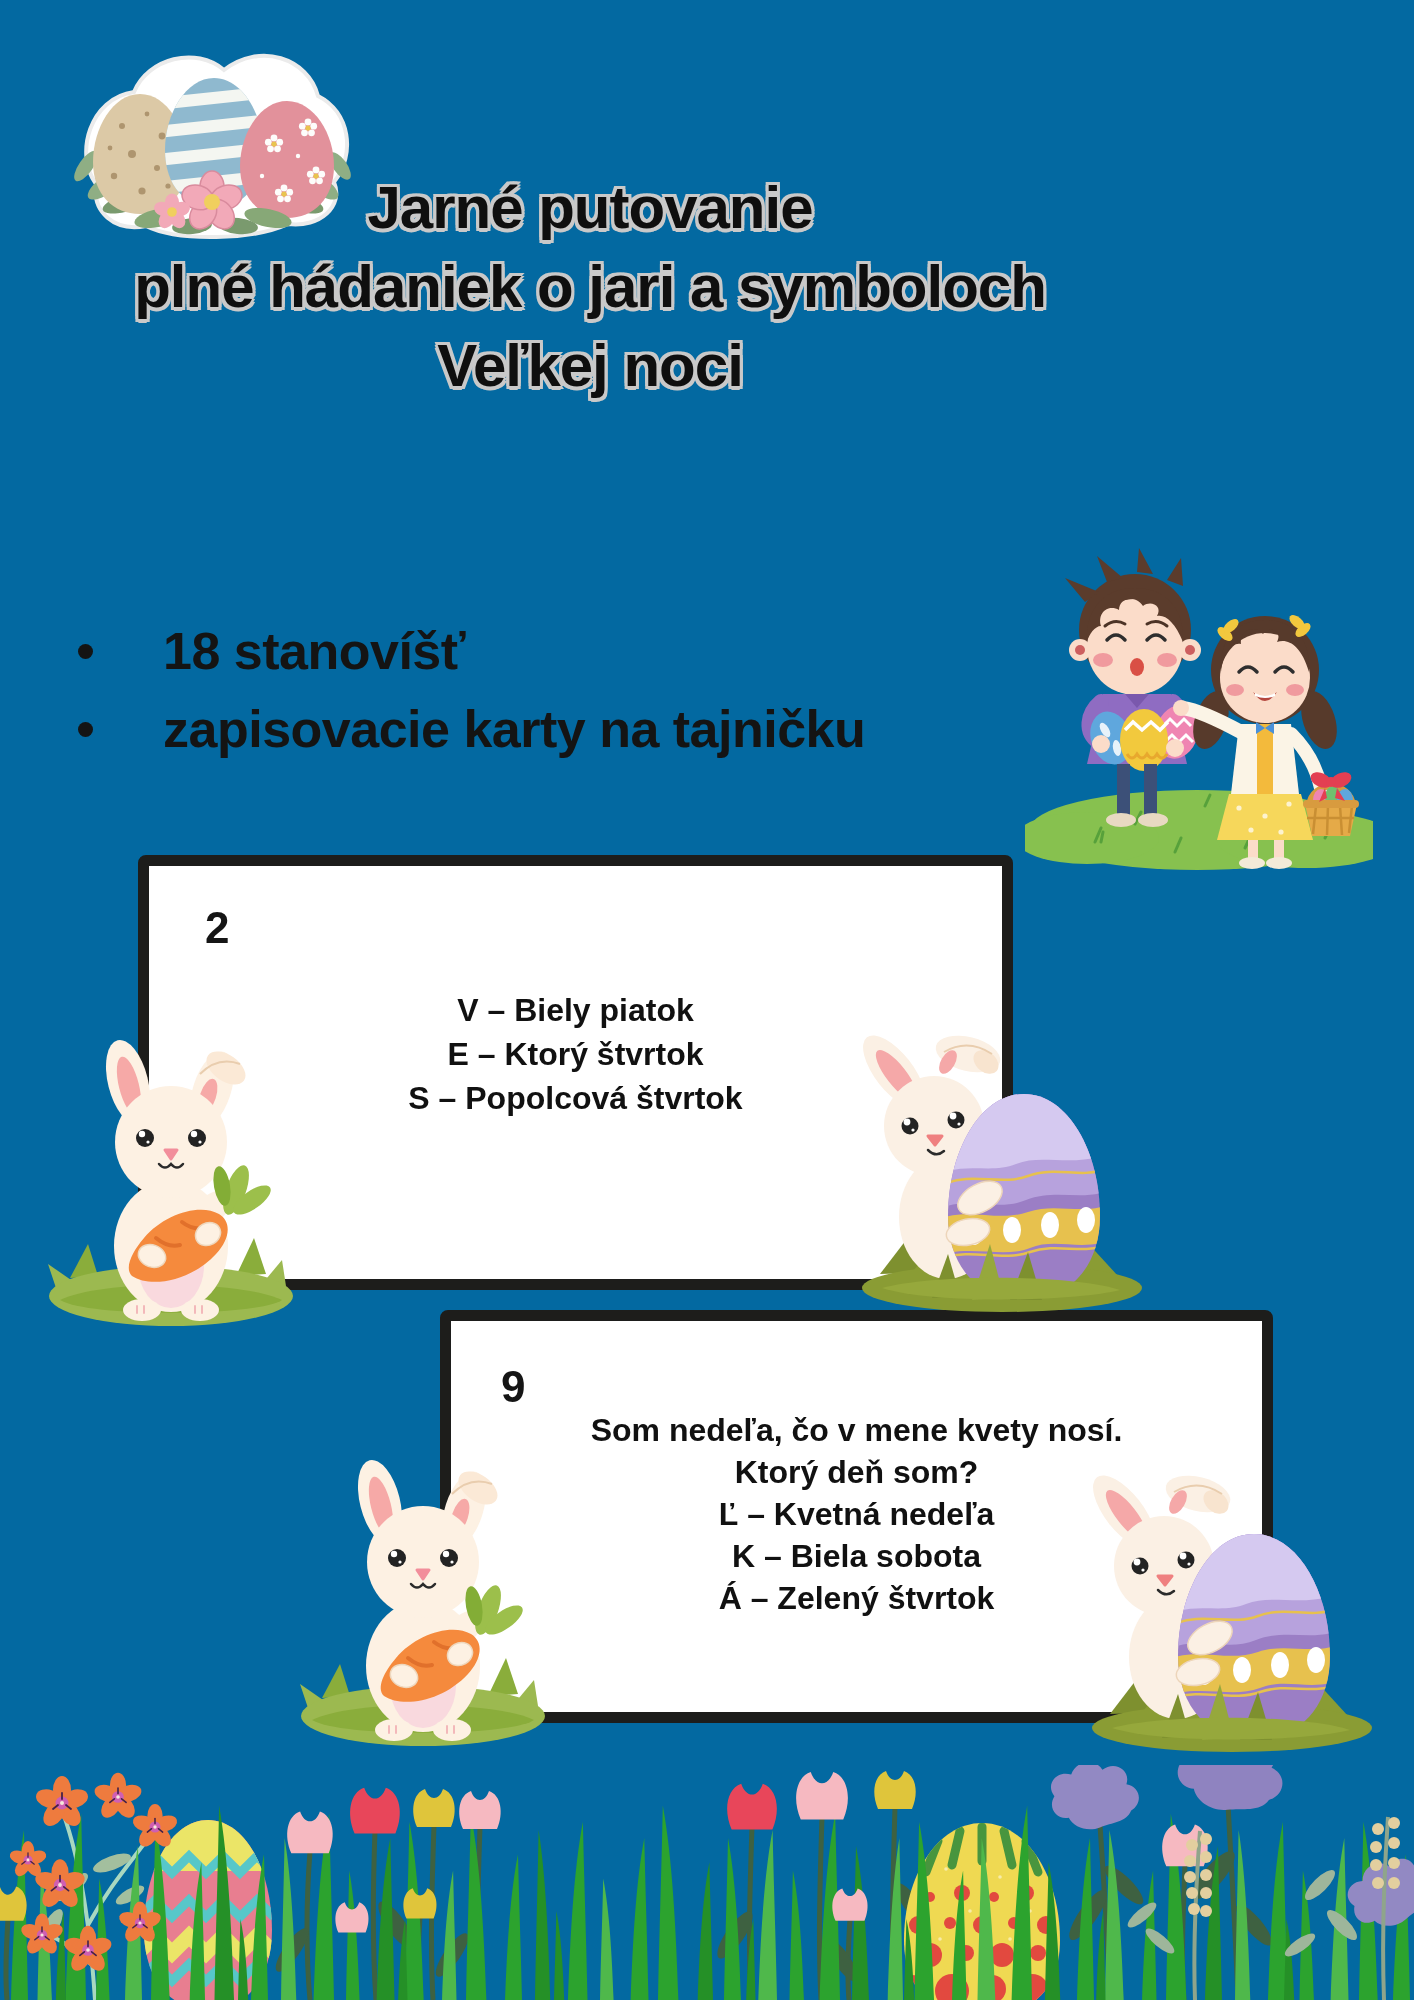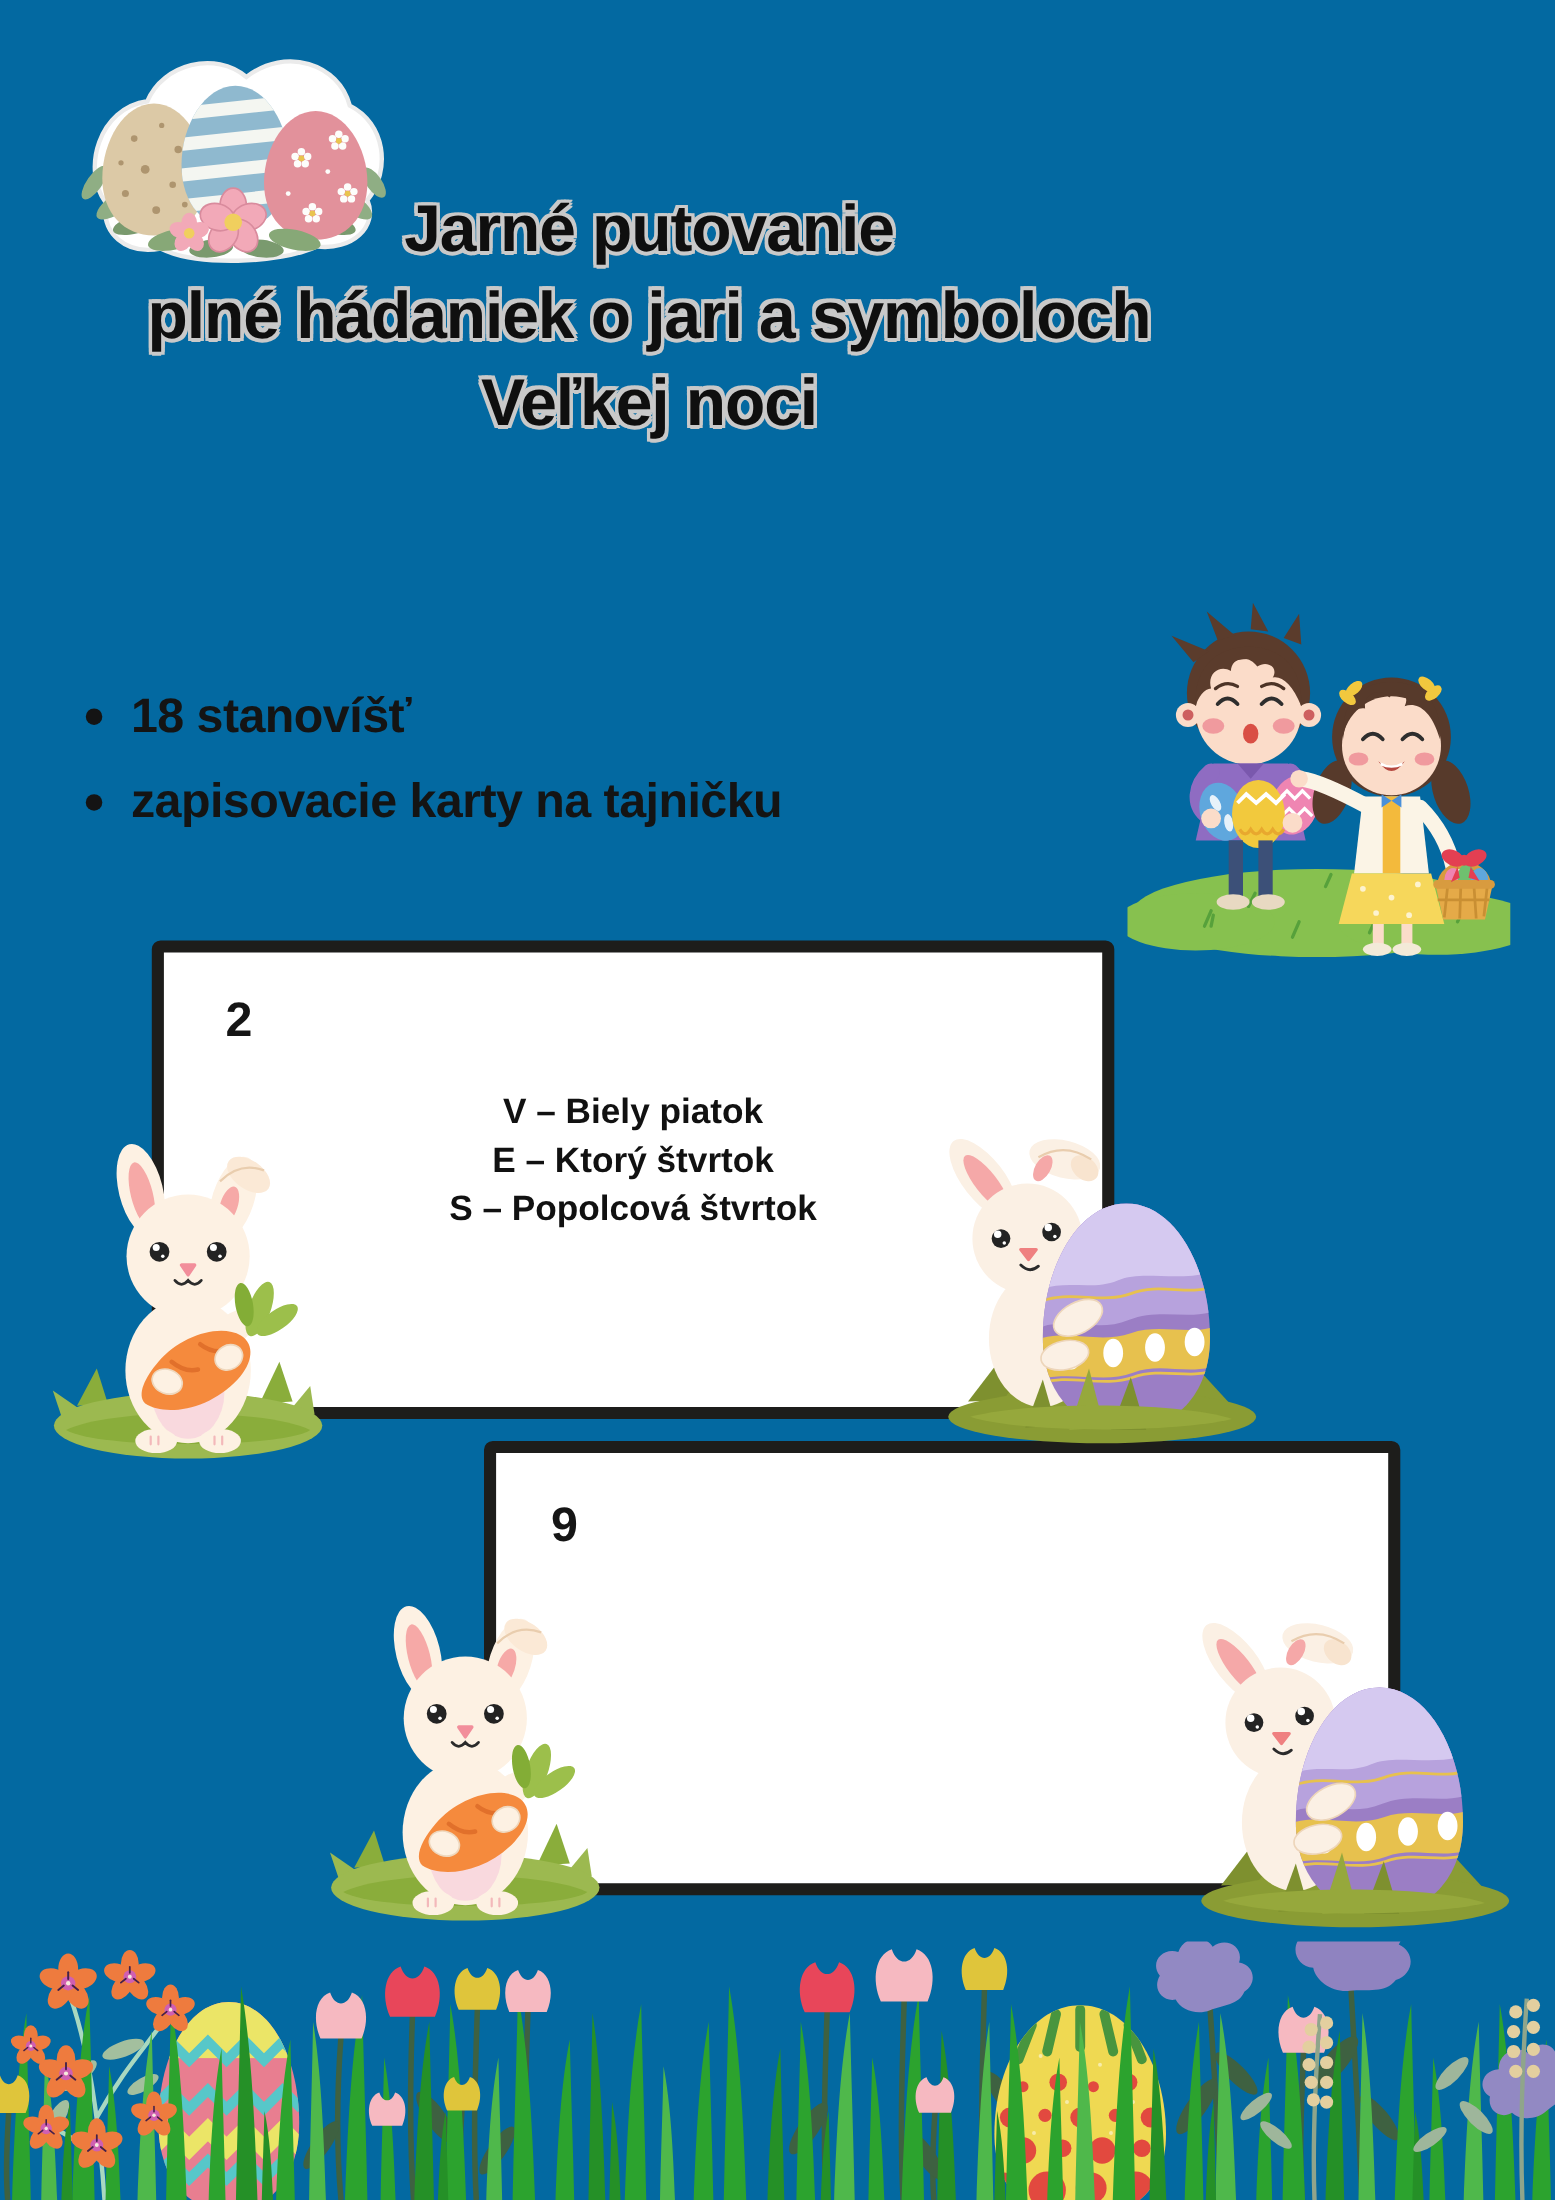--- a/index.html
+++ b/index.html
@@ -12,21 +12,21 @@
   .title {
     position:absolute; left:30px; top:168px; width:1120px;
     text-align:center; font-size:60px; line-height:79px; font-weight:bold;
     color:#0f0f0f; letter-spacing:-1px;
     text-shadow:
       -3px -3px 0 #c9c9c9, 3px -3px 0 #c9c9c9, -3px 3px 0 #c9c9c9, 3px 3px 0 #c9c9c9,
       -3px 0 0 #c9c9c9, 3px 0 0 #c9c9c9, 0 -3px 0 #c9c9c9, 0 4px 0 #c9c9c9;
   }
 
   .bullets { position:absolute; left:78px; top:612px; }
-  .bullet { display:flex; align-items:center; height:78px; font-size:44px; font-weight:bold; color:#141414; letter-spacing:-0.5px; }
+  .bullet { display:flex; align-items:center; height:78px; font-size:52px; font-weight:bold; color:#141414; letter-spacing:-0.5px;gap:44px; }
   .dot { width:15px; height:15px; border-radius:50%; background:#141414; margin-right:26px; flex:none; }
 
   .card { position:absolute; background:#ffffff; border:11px solid #1d1d1b; border-radius:8px; box-sizing:border-box; z-index:2; }
   .card-1 { left:138px; top:855px; width:875px; height:435px; }
   .card-2 { left:440px; top:1310px; width:833px; height:413px; }
   .card-num { position:absolute; font-size:44px; font-weight:bold; color:#151515; line-height:1; }
   .card-1 .card-num { left:56px; top:40px; }
   .card-2 .card-num { left:50px; top:44px; }
   .card-text { position:absolute; left:20px; right:20px; text-align:center; font-weight:bold; color:#111; }
   .card-1 .card-text { top:78px; font-size:32px; }
@@ -296,20 +296,27 @@
     <div class="card-text">
       <div class="card-line"></div>
       <div class="card-line">V – Biely piatok</div>
       <div class="card-line">E – Ktorý štvrtok</div>
       <div class="card-line">S – Popolcová štvrtok</div>
     </div>
   </div>
 
   <div class="card card-2">
     <div class="card-num">9</div>
+    <div class="card-text">
+      <div class="card-line">Som nedeľa, čo v mene kvety nosí.</div>
+      <div class="card-line">Ktorý deň som?</div>
+      <div class="card-line">Ľ – Kvetná nedeľa</div>
+      <div class="card-line">K – Biela sobota</div>
+      <div class="card-line">Á – Zelený štvrtok</div>
+    </div>
   </div>
 
   <svg id="bunny-carrot-1" class="il" viewBox="0 0 262 292">
     <g>
       <path d="M30,240 L48,206 L58,238 Z" fill="#8aad3b"></path>
         <path d="M196,238 L214,200 L226,236 Z" fill="#8aad3b"></path>
       <path d="M222,246 L242,222 L246,248 Z" fill="#9cb950"></path>
         <path d="M16,250 L8,226 L34,244 Z" fill="#9cb950"></path>
       <ellipse cx="131" cy="258" rx="122" ry="30" fill="#9cb950"></ellipse>
       <path d="M20,262 C60,242 200,242 242,262 C220,278 50,280 20,262 Z" fill="#8aad3b"></path>

